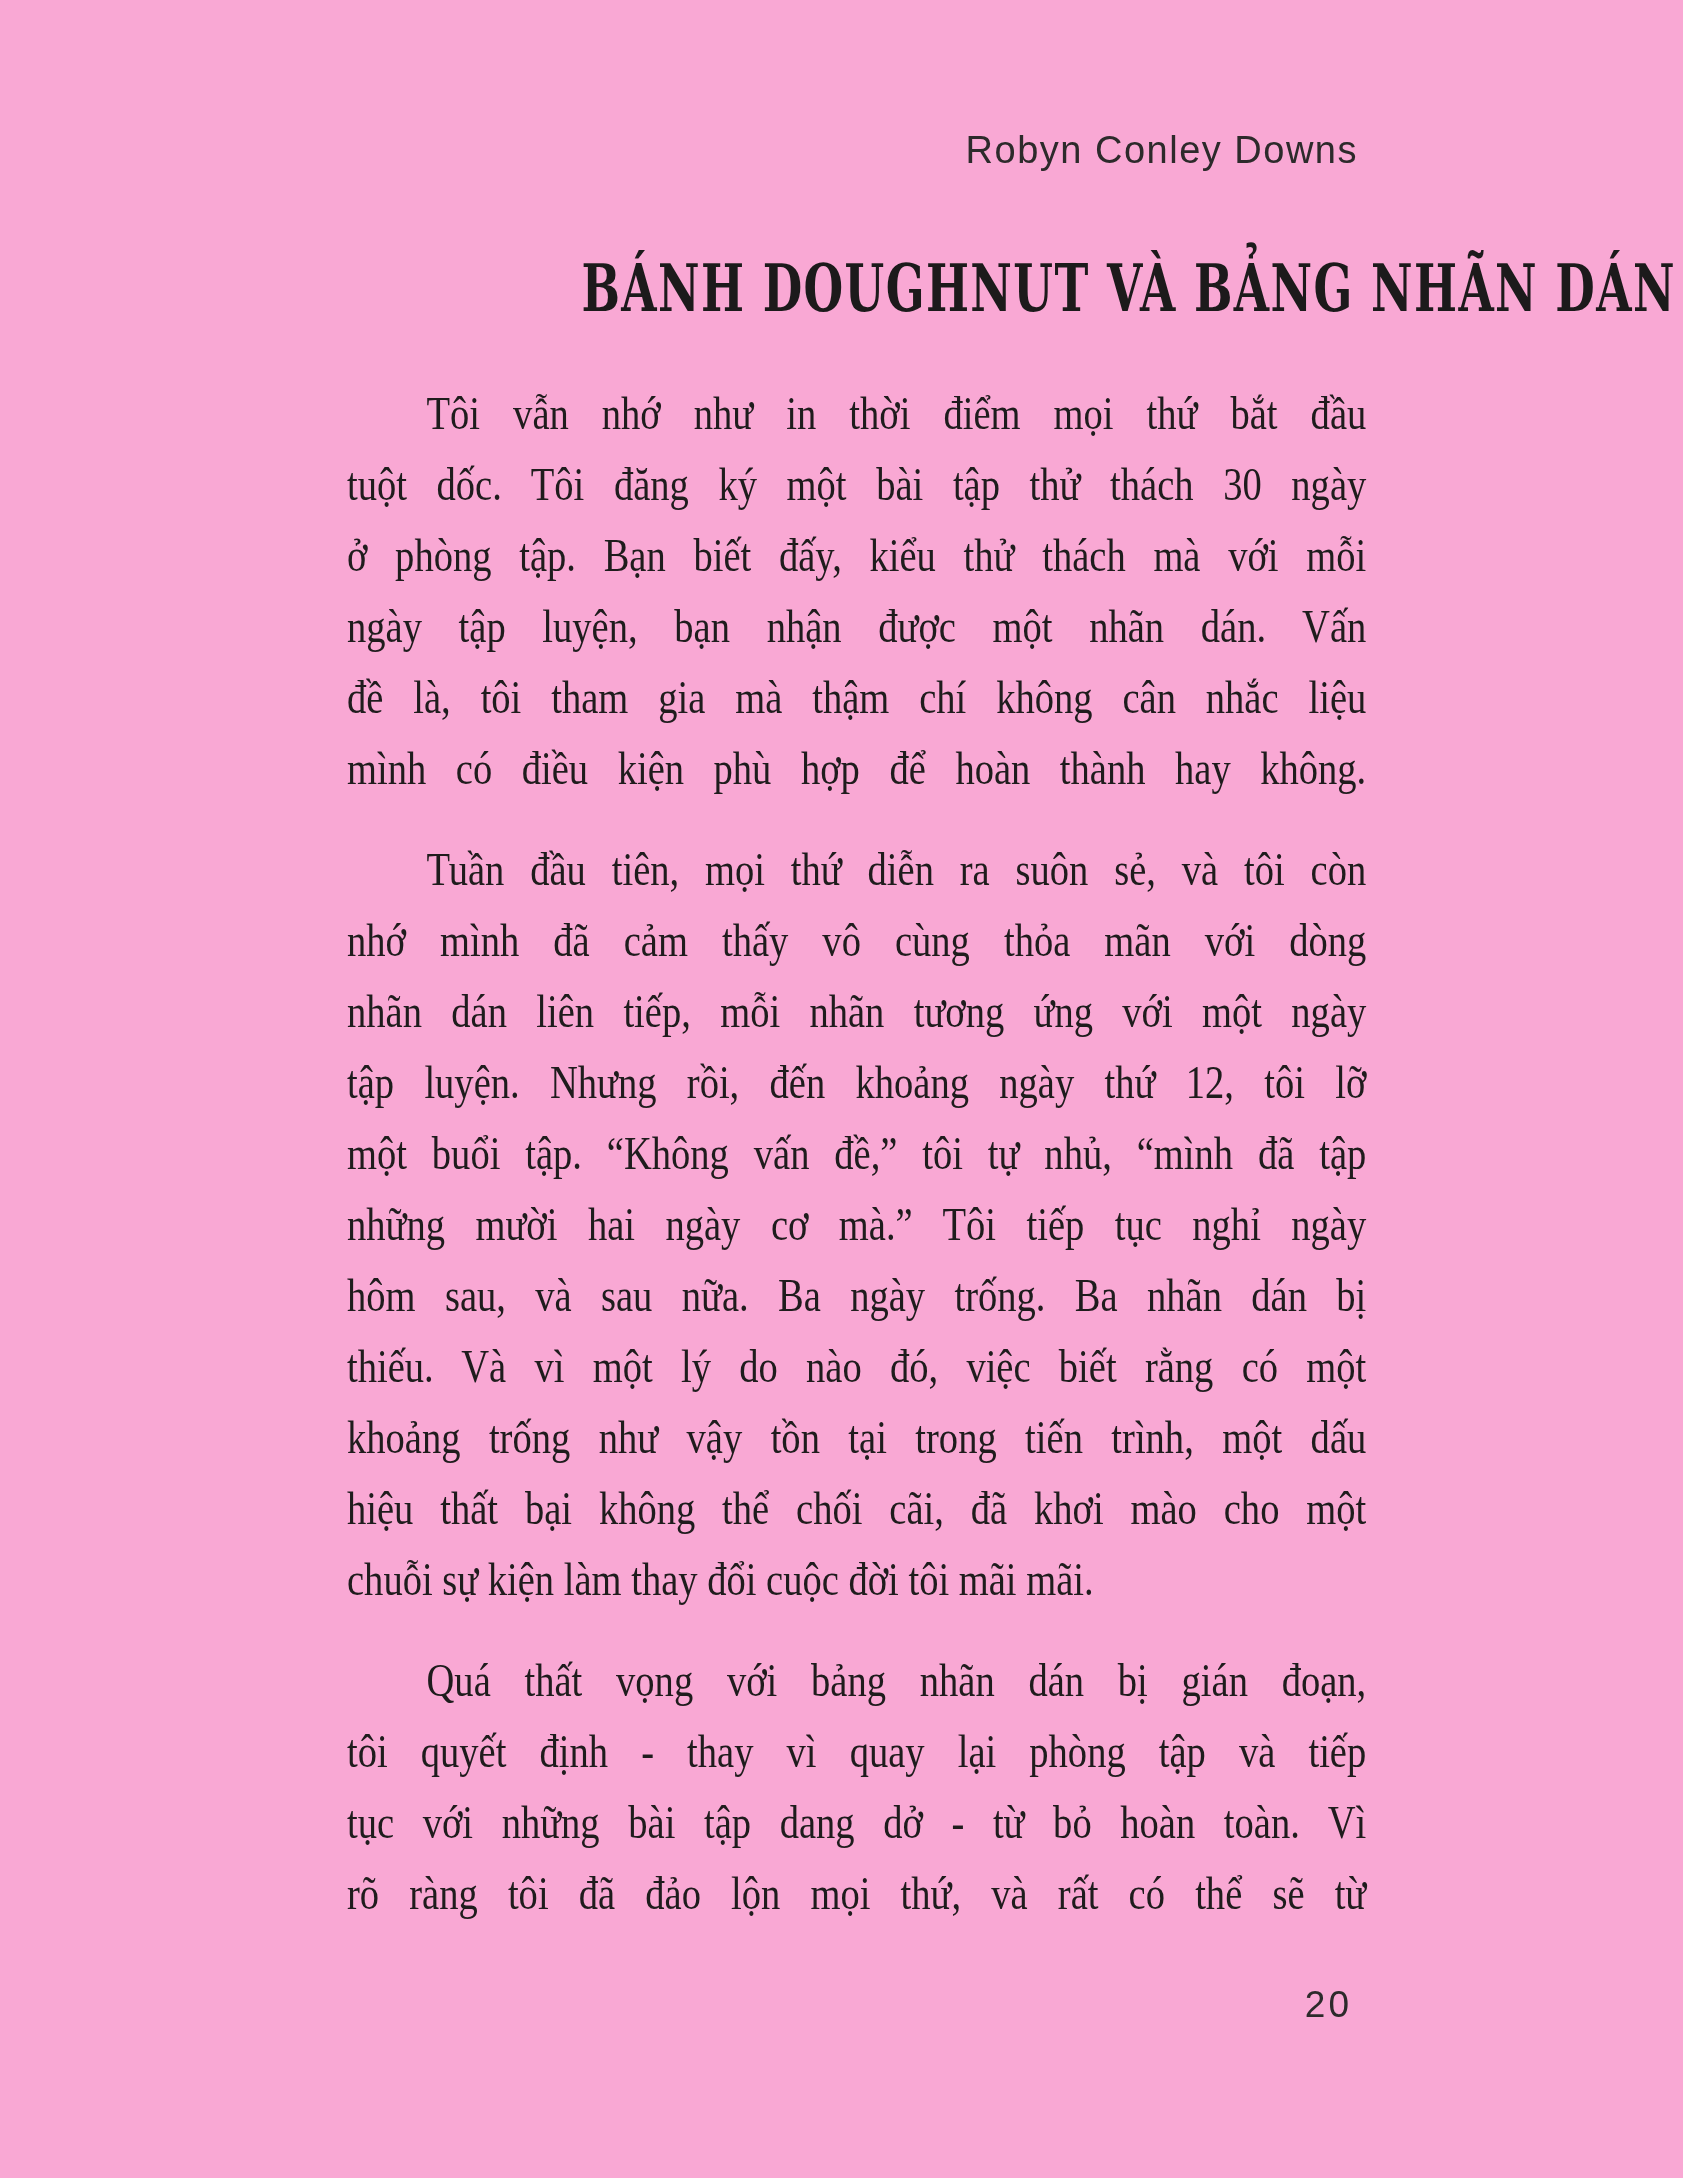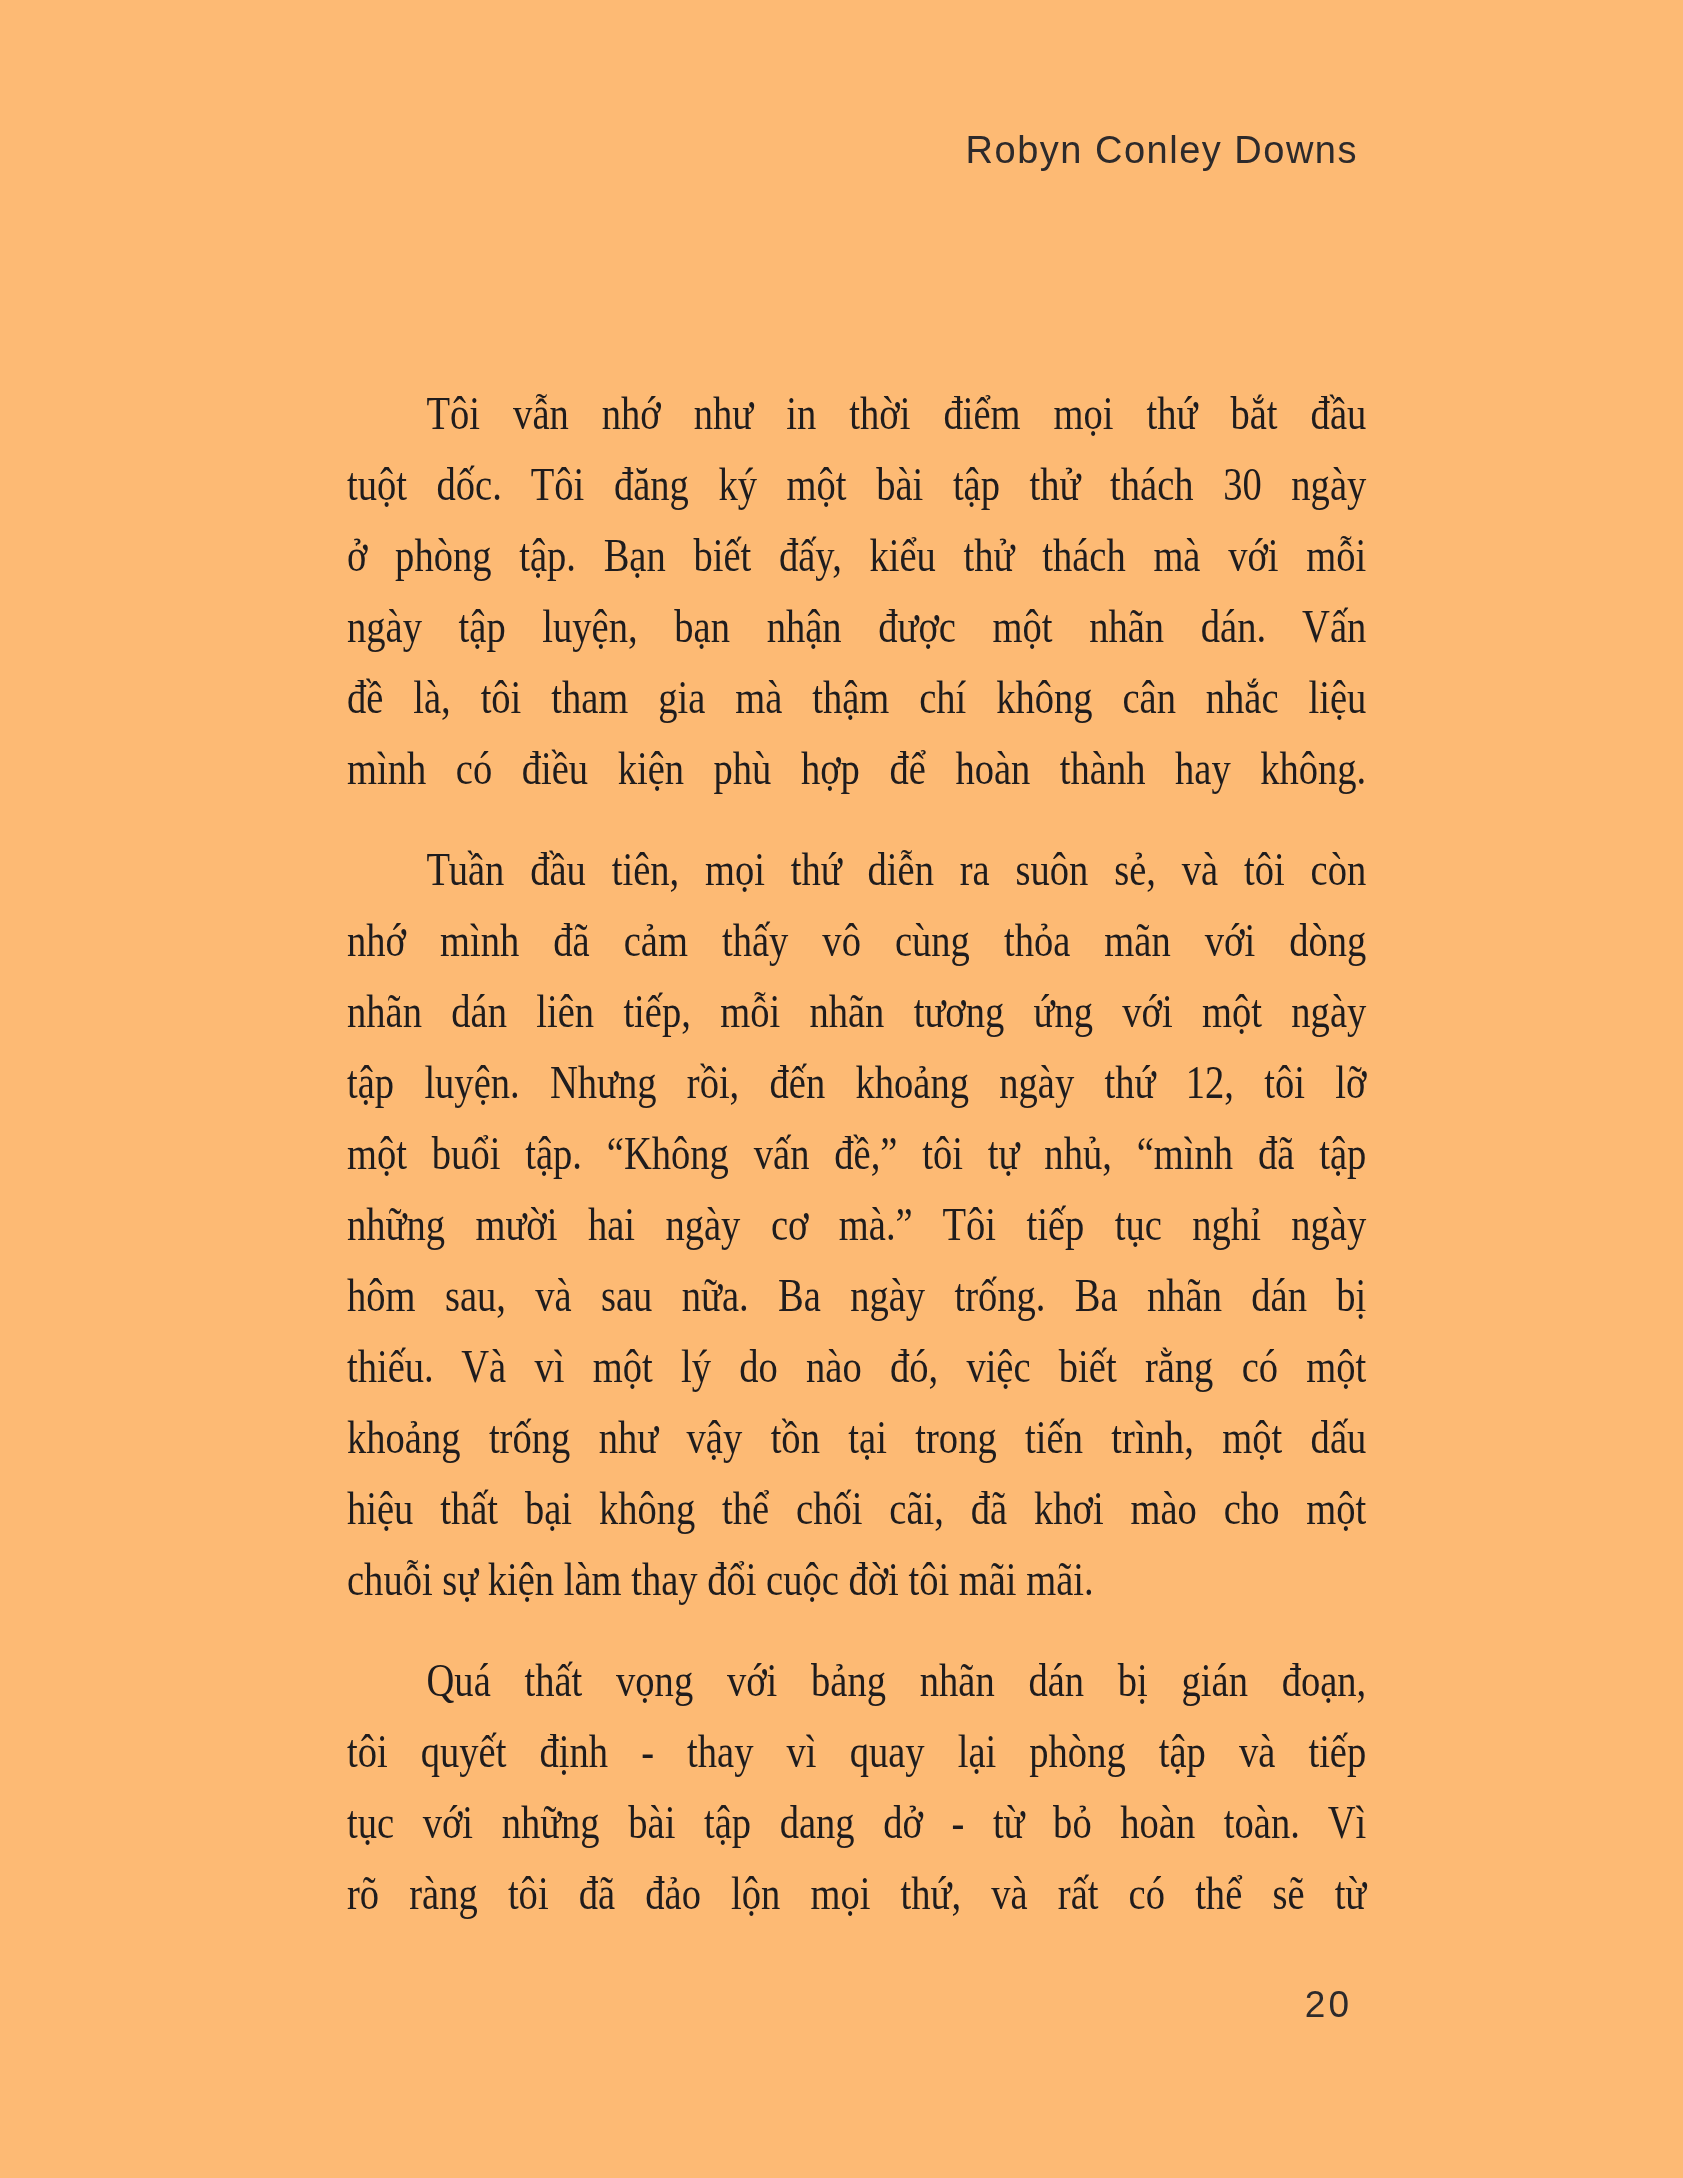--- a/index.html
+++ b/index.html
@@ -1,20 +1,20 @@
 <!DOCTYPE html>
 <html><head>
 <meta charset="utf-8">
 <style>
   html, body { margin: 0; padding: 0; background: #ffffff; }
   .page {
     position: relative;
     width: 1683px;
     height: 2178px;
-    background: #fdba74;
+    background: #f9a8d4;
     color: #231f20;
     font-family: "Liberation Serif", serif;
     overflow: hidden;
   }
   .running-head {
     position: absolute;
     top: 129px;
     right: 325px;
     font-family: "Liberation Sans", sans-serif;
     font-size: 38px;
@@ -75,20 +75,23 @@
     color: #2d2a2b;
   }
 </style>
 </head>
 <body>
 
 <div class="page">
 
   <div class="running-head">Robyn Conley Downs</div>
 
+  <h1 class="chapter-title">
+    <span class="condense">BÁNH DOUGHNUT VÀ BẢNG NHÃN DÁN</span>
+  </h1>
 
   <div class="body-block">
 
     <div class="para">
       <div class="line first">Tôi vẫn nhớ như in thời điểm mọi thứ bắt đầu</div>
       <div class="line">tuột dốc. Tôi đăng ký một bài tập thử thách 30 ngày</div>
       <div class="line">ở phòng tập. Bạn biết đấy, kiểu thử thách mà với mỗi</div>
       <div class="line">ngày tập luyện, bạn nhận được một nhãn dán. Vấn</div>
       <div class="line">đề là, tôi tham gia mà thậm chí không cân nhắc liệu</div>
       <div class="line">mình có điều kiện phù hợp để hoàn thành hay không.</div>

